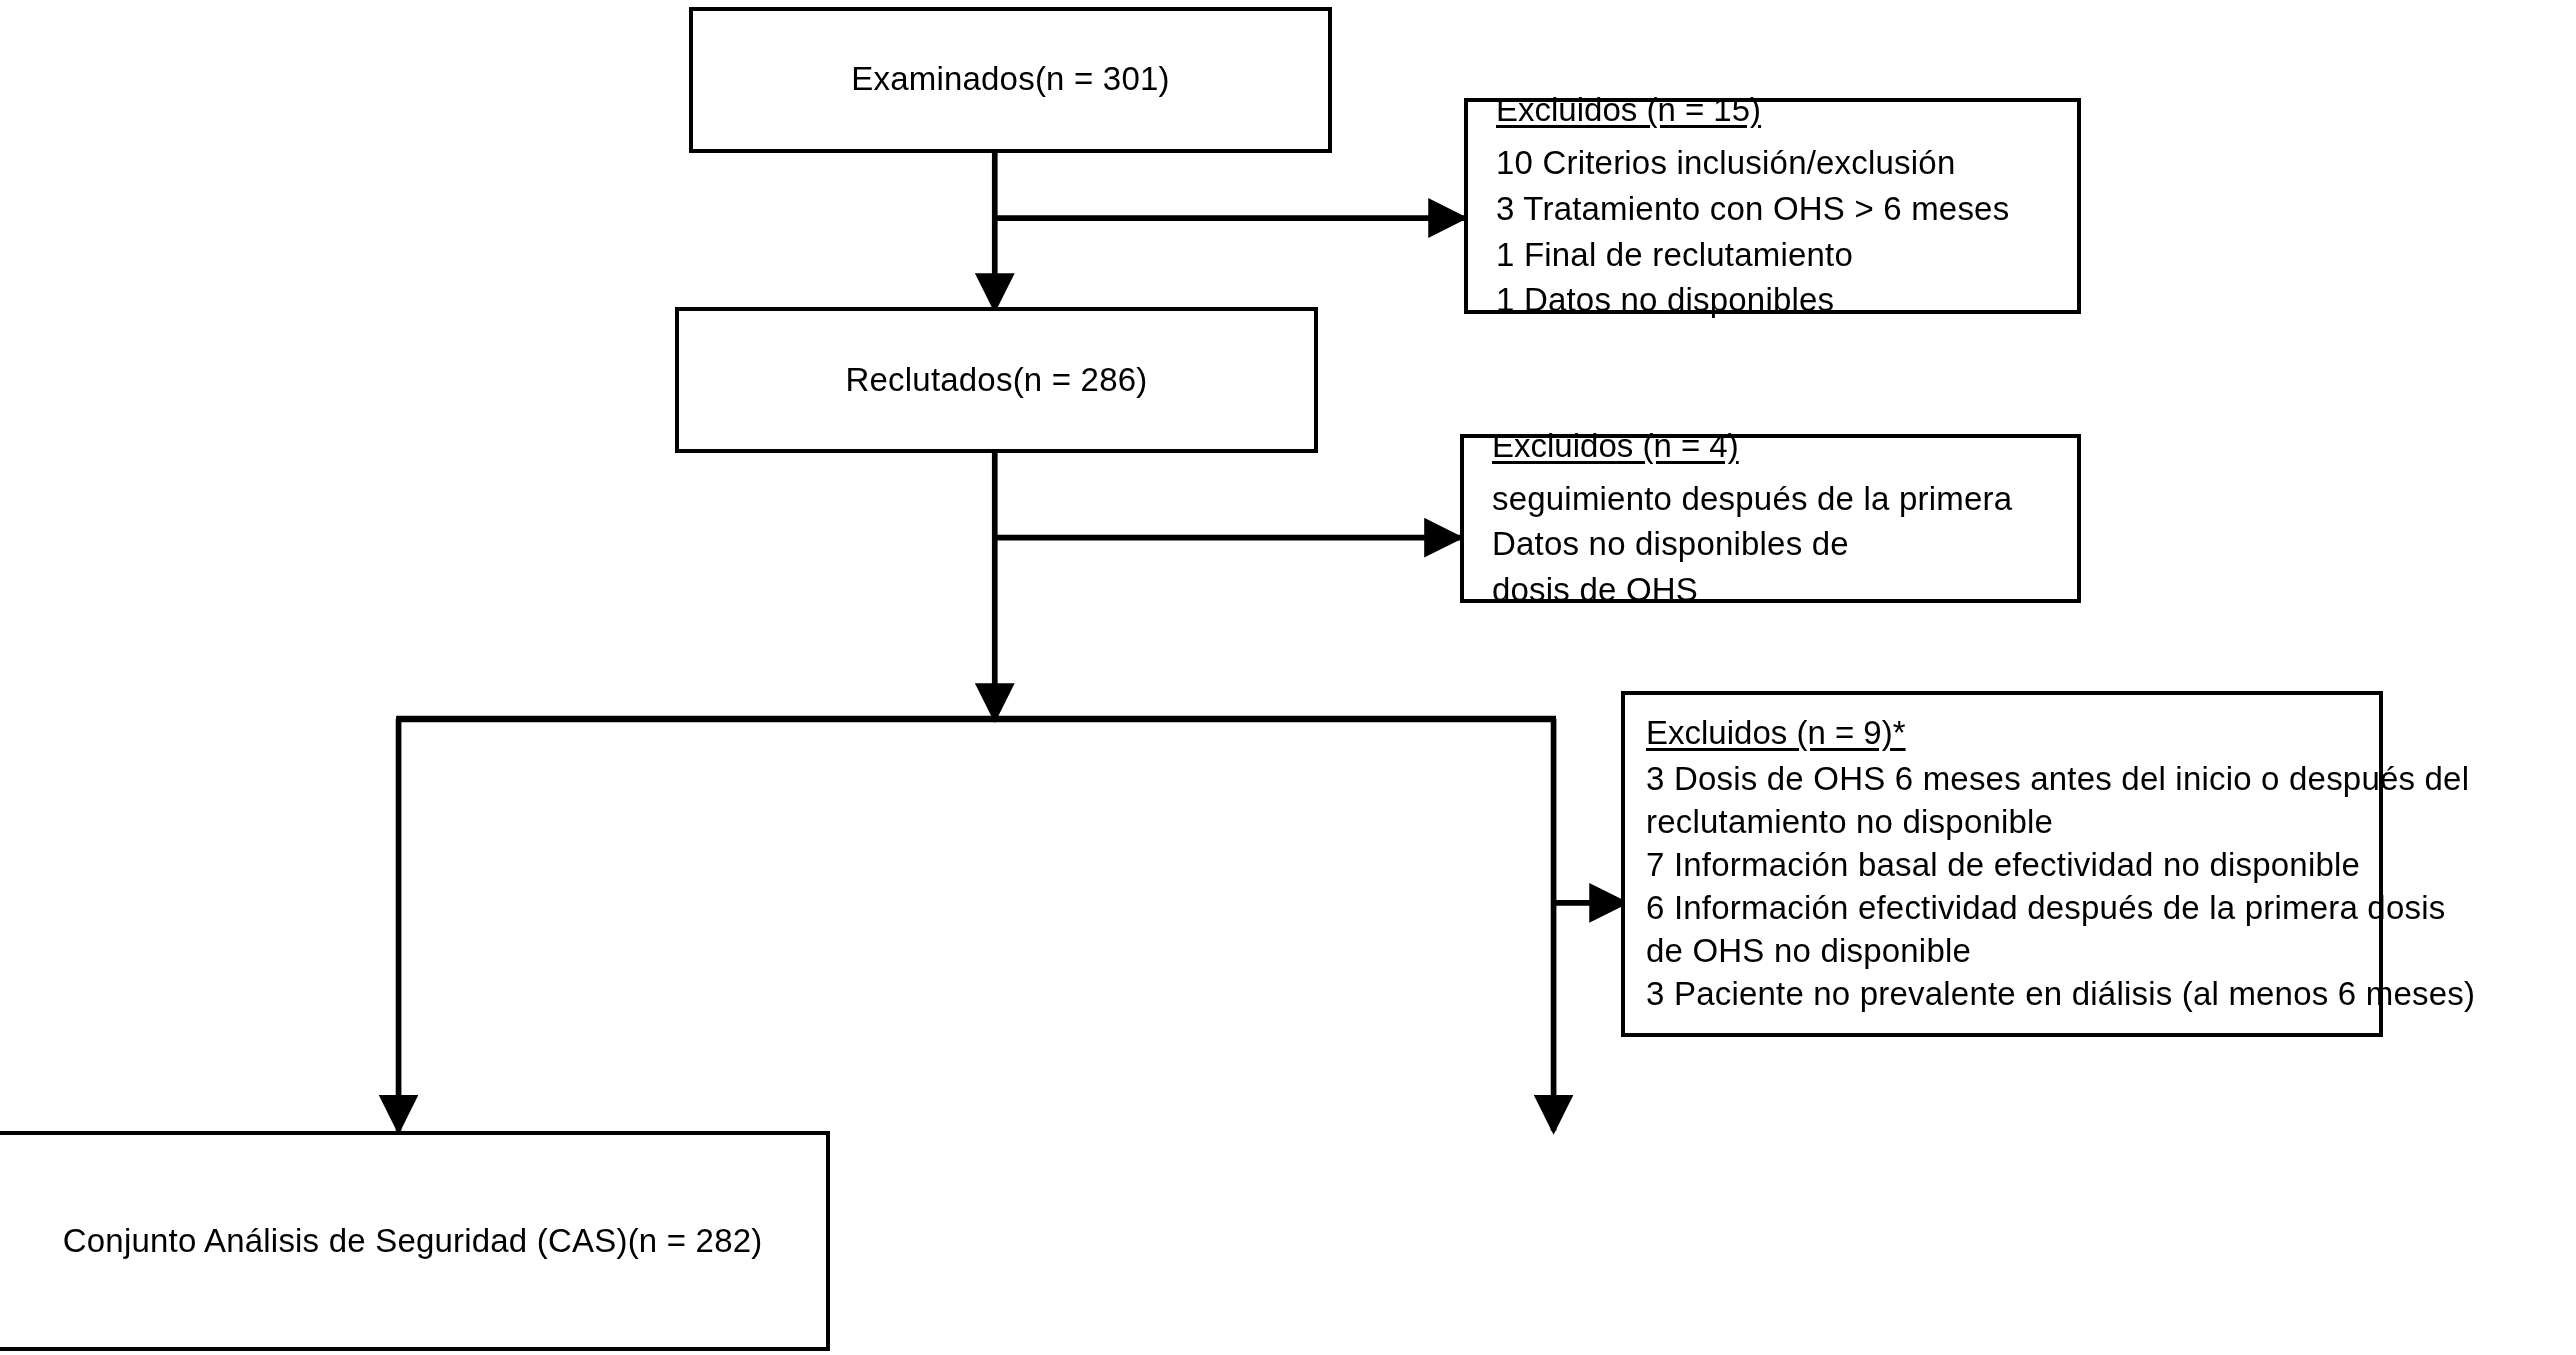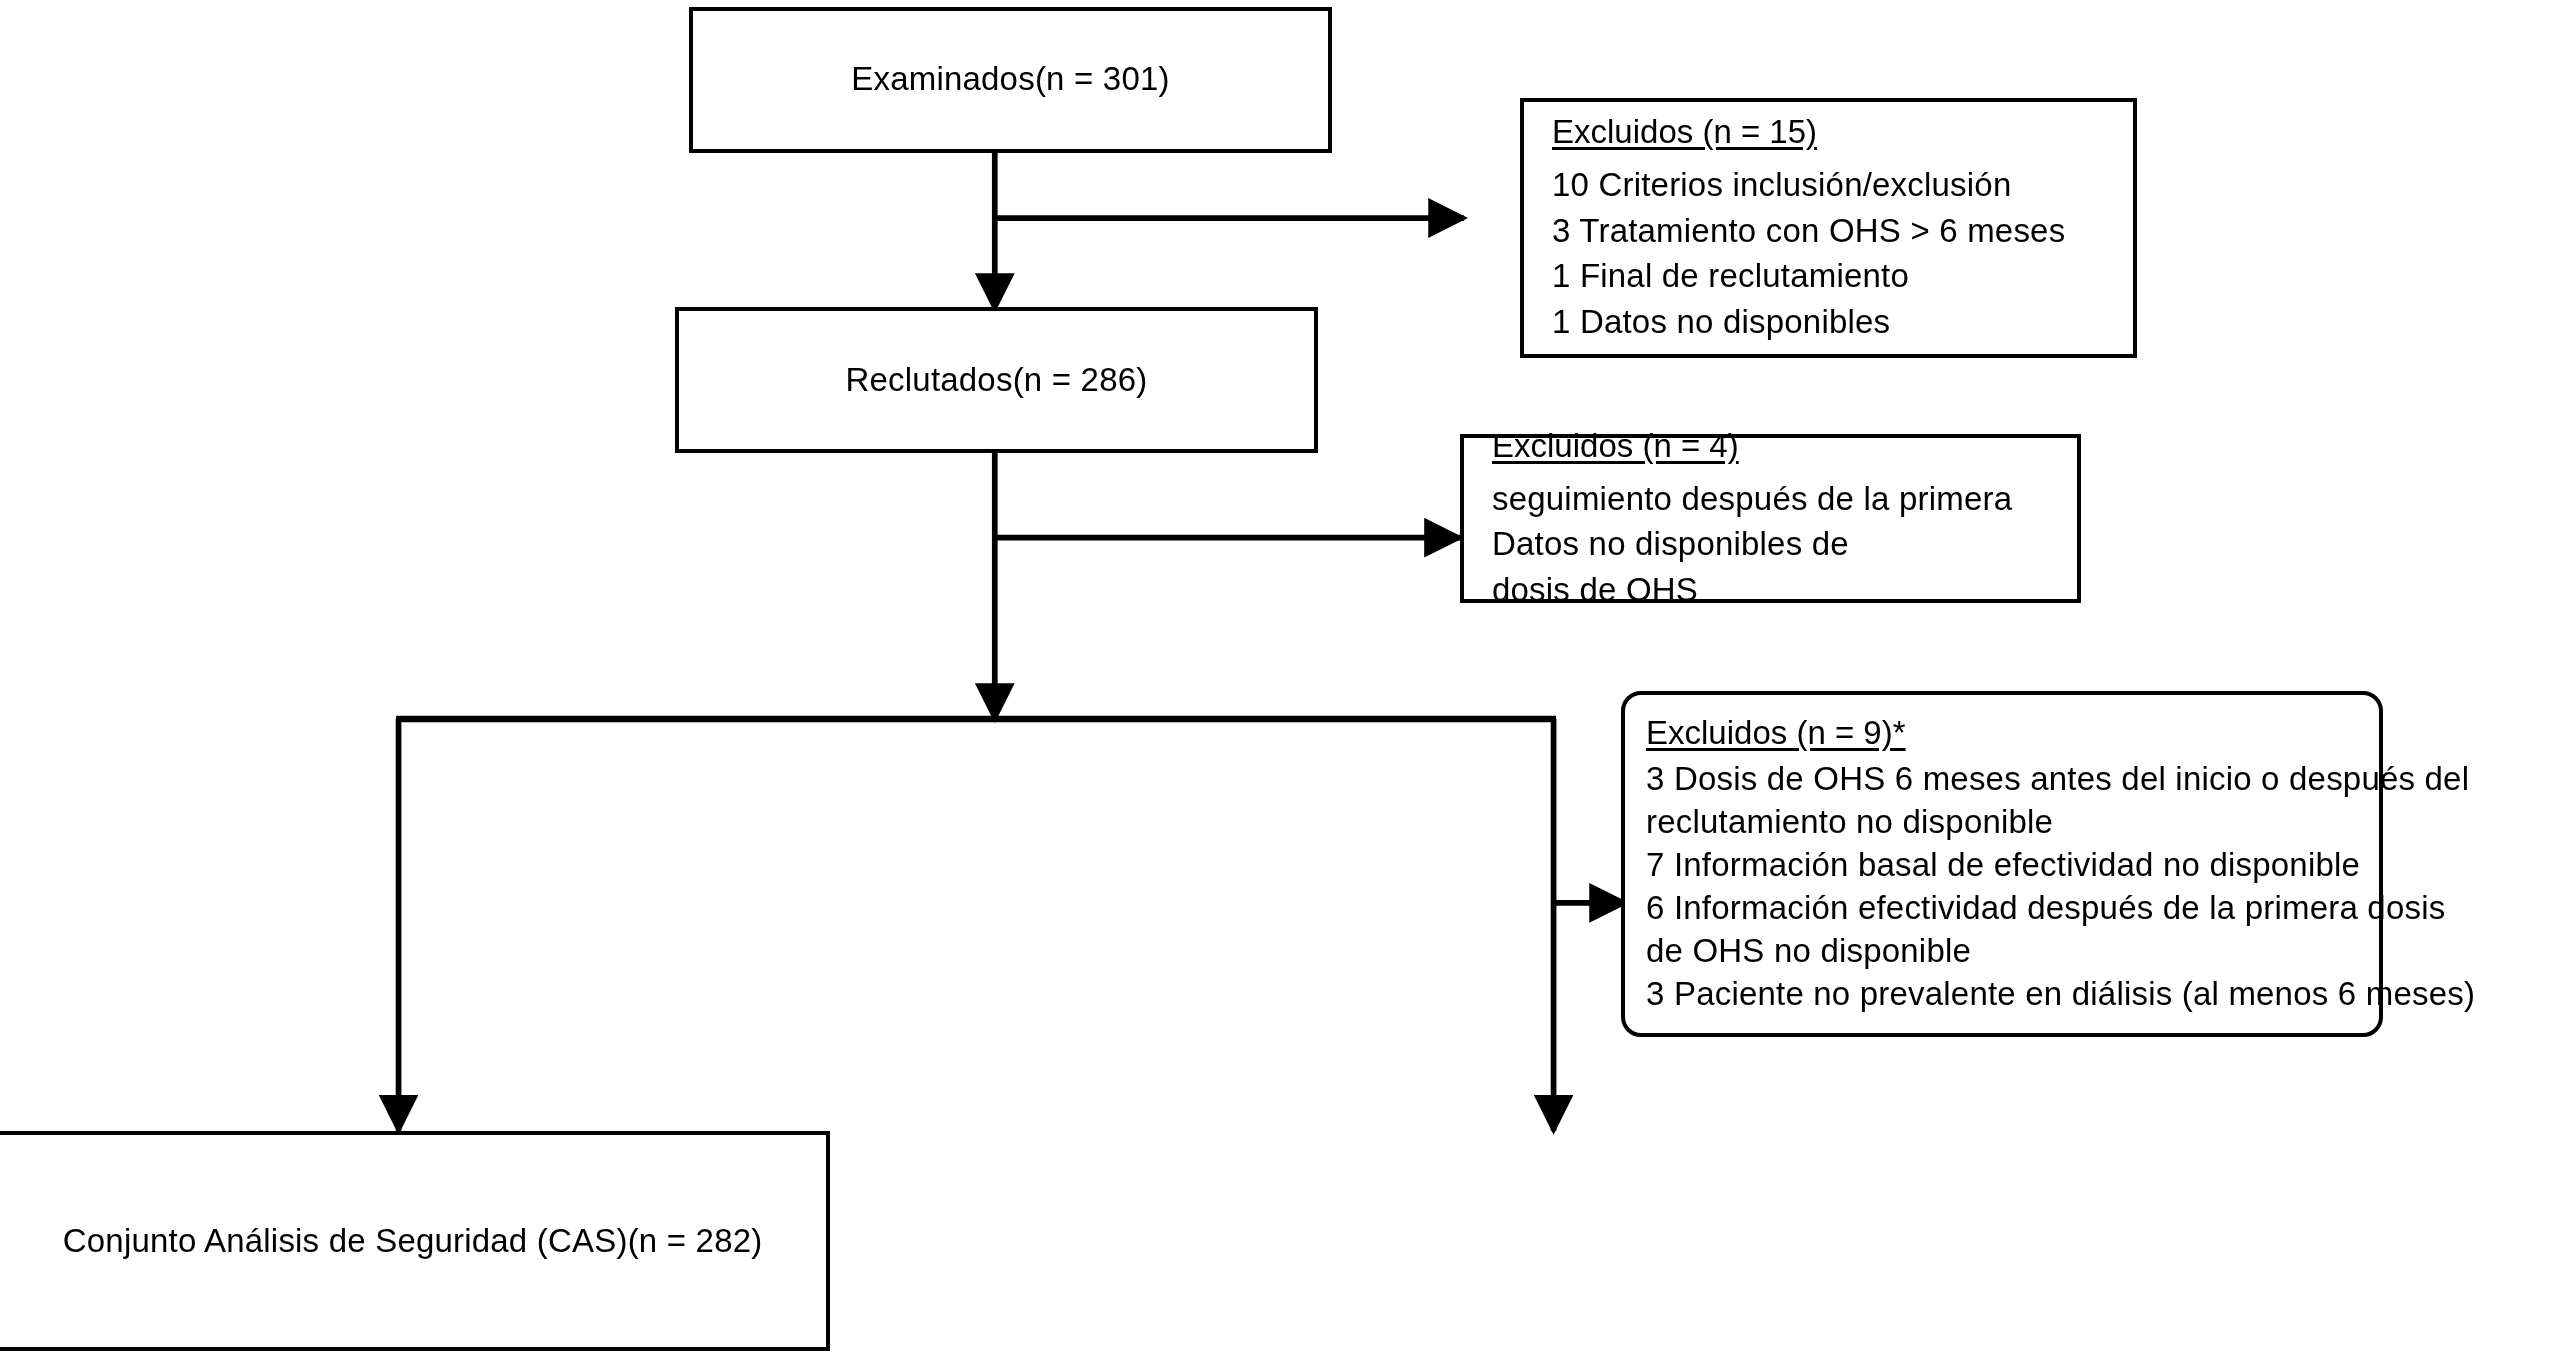--- a/index.html
+++ b/index.html
@@ -107,40 +107,40 @@
   <div class="node node-center" style="left:689px; top:6.5px; width:643px; height:146px;">
     <div class="line">Examinados</div>
     <div class="line">(n = 301)</div>
   </div>
 
   <div class="node node-center" style="left:675px; top:307px; width:643px; height:146px;">
     <div class="line">Reclutados</div>
     <div class="line">(n = 286)</div>
   </div>
 
-  <div class="node node-left thin" style="left:1520px; top:98px; width:617px; height:260px;padding-left:28px;">
+  <div class="node node-left thin" style="left:1464px; top:98px; width:617px; height:216px;padding-left:28px;">
     <div class="excl-title">Excluidos (n = 15)</div>
     <div class="excl-body">
       <div class="line">10 Criterios inclusión/exclusión</div>
       <div class="line">3 Tratamiento con OHS &gt; 6 meses</div>
       <div class="line">1 Final de reclutamiento</div>
       <div class="line">1 Datos no disponibles</div>
     </div>
   </div>
 
   <div class="node node-left thin" style="left:1460px; top:434px; width:621px; height:169px;">
     <div class="excl-title">Excluidos (n = 4)</div>
     <div class="excl-body">
       <div class="line">seguimiento después de la primera</div>
       <div class="line">Datos no disponibles de</div>
       <div class="line">dosis de OHS</div>
     </div>
   </div>
 
-  <div class="node node-left thin" style="left:1621px; top:691px; width:762px; height:346px; padding-left:21px;border-radius:20px;">
+  <div class="node node-left thin" style="left:1621px; top:691px; width:762px; height:346px; padding-left:21px;">
     <div class="excl-title" style="margin-bottom:3.3px;">Excluidos (n = 9)*</div>
     <div class="excl-body tight">
       <div class="line">3 Dosis de OHS 6 meses antes del inicio o después del</div>
       <div class="line">reclutamiento no disponible</div>
       <div class="line">7 Información basal de efectividad no disponible</div>
       <div class="line">6 Información efectividad después de la primera dosis</div>
       <div class="line">de OHS no disponible</div>
       <div class="line">3 Paciente no prevalente en diálisis (al menos 6 meses)</div>
     </div>
   </div>

